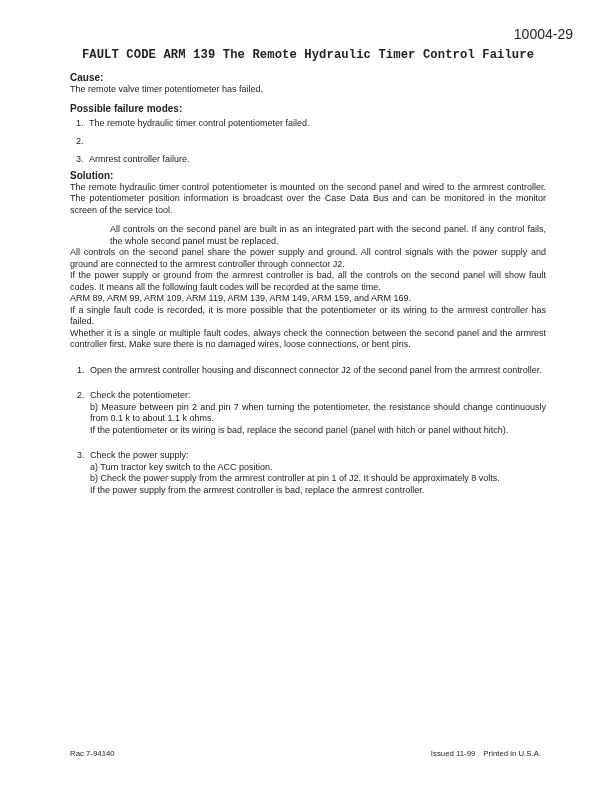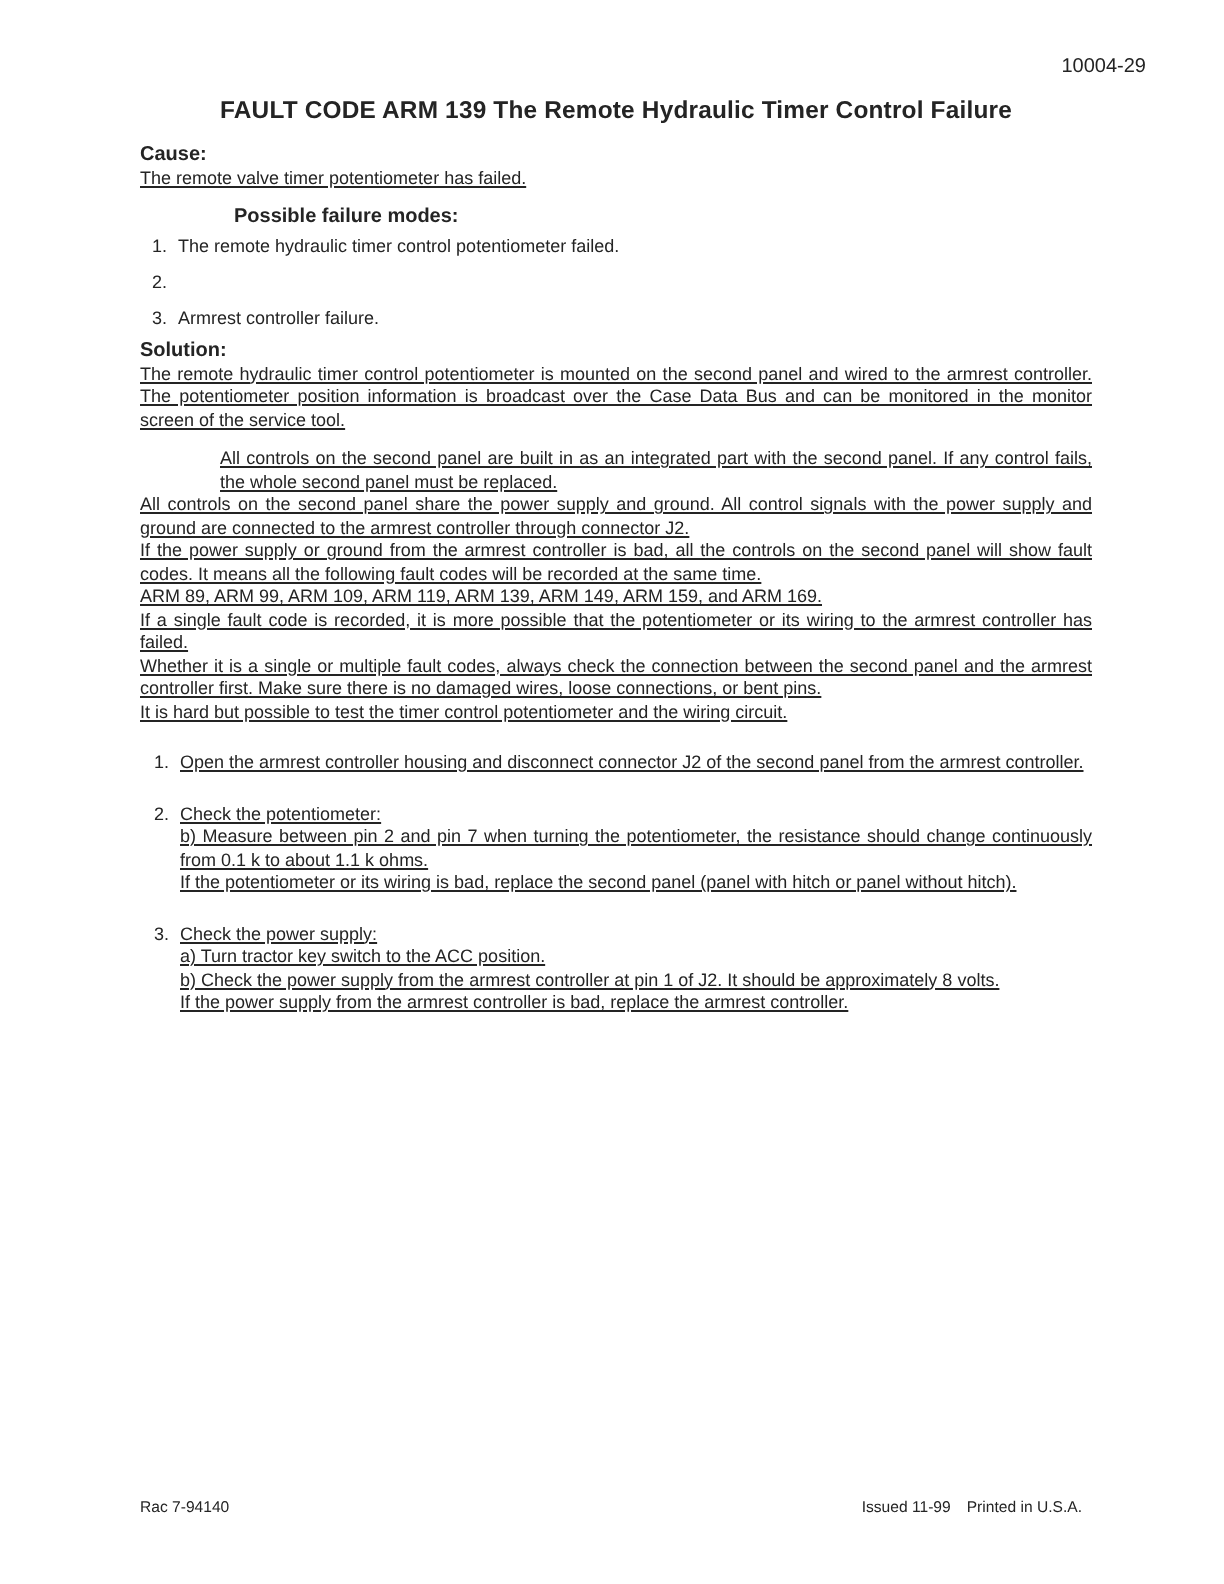--- a/index.html
+++ b/index.html
@@ -7,35 +7,35 @@
     width: 612px; height: 792px;
     background: #ffffff;
     font-family: "Liberation Sans", sans-serif;
     color: #242424;
     position: relative;
     overflow: hidden;
   }
   .page { position: absolute; inset: 0; background: #ffffff; }
   .page-number {
     position: absolute; top: 29px; right: 39px;
-    font-size: 10px; line-height: 10px;
+    font-size: 14px; line-height: 10px;
   }
   .content {
     position: absolute; left: 70px; top: 48px; width: 476px;
   }
   .title {
     font-size: 12.2px; font-weight: bold; text-align: center;
-    line-height: 14px; letter-spacing: 0.1px;
+    line-height: 14px; letter-spacing: 0.1px; font-family: Liberation Mono, monospace;
   }
   .h { font-size: 10px; font-weight: bold; line-height: 11.5px; }
-  .body { font-size: 9px; line-height: 11.5px; margin: 0; text-decoration: underline; }
+  .body { font-size: 9px; line-height: 11.5px; margin: 0; }
   .jp { text-align: justify; }
   .nw { white-space: nowrap; }
   .cause-h { margin-top: 10px; }
-  .pfm-h { margin-top: 8px; margin-left: 47px; }
+  .pfm-h { margin-top: 8px; }
   .sol-h { margin-top: 5px; }
   .fm-item { display: flex; margin-left: 6px; margin-top: 6.5px; }
   .fm-item.first { margin-top: 3px; }
   .num { flex: none; width: 9px; margin-right: 4px; font-size: 9px; line-height: 11.5px; }
   .fm-item .txt { font-size: 9px; line-height: 11.5px; white-space: nowrap; }
   .para-gap { margin-top: 8px; margin-left: 40px; }
   .step { display: flex; margin-left: 7px; margin-top: 14px; }
   .step-body { flex: 1; min-width: 0; }
   .footer-left {
     position: absolute; left: 70px; top: 749px;
@@ -77,21 +77,20 @@
 
     <div class="h sol-h">Solution:</div>
 
     <p class="body jp">The remote hydraulic timer control potentiometer is mounted on the second panel and wired to the armrest controller. The potentiometer position information is broadcast over the Case Data Bus and can be monitored in the monitor screen of the service tool.</p>
     <p class="body jp para-gap">All controls on the second panel are built in as an integrated part with the second panel. If any control fails, the whole second panel must be replaced.</p>
     <p class="body jp">All controls on the second panel share the power supply and ground. All control signals with the power supply and ground are connected to the armrest controller through connector J2.</p>
     <p class="body jp">If the power supply or ground from the armrest controller is bad, all the controls on the second panel will show fault codes. It means all the following fault codes will be recorded at the same time.</p>
     <p class="body nw">ARM 89, ARM 99, ARM 109, ARM 119, ARM 139, ARM 149, ARM 159, and ARM 169.</p>
     <p class="body jp">If a single fault code is recorded, it is more possible that the potentiometer or its wiring to the armrest controller has failed.</p>
     <p class="body jp">Whether it is a single or multiple fault codes, always check the connection between the second panel and the armrest controller first. Make sure there is no damaged wires, loose connections, or bent pins.</p>
-    <p class="body nw">It is hard but possible to test the timer control potentiometer and the wiring circuit.</p>
 
     <div class="step">
       <span class="num">1.</span>
       <div class="step-body">
         <p class="body jp">Open the armrest controller housing and disconnect connector J2 of the second panel from the armrest controller.</p>
       </div>
     </div>
 
     <div class="step">
       <span class="num">2.</span>

